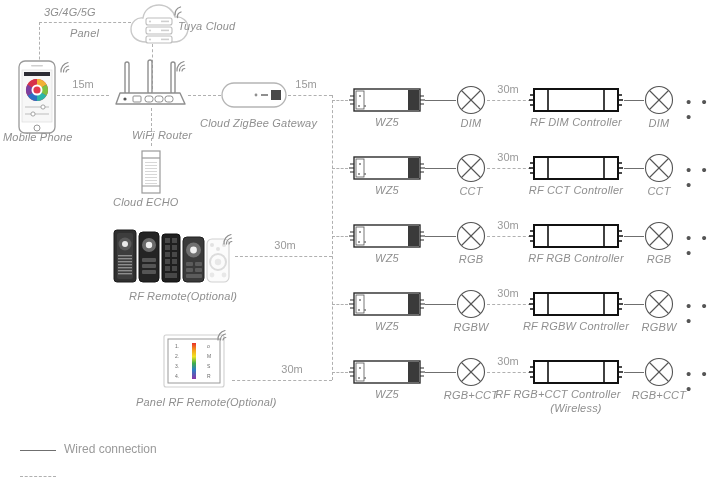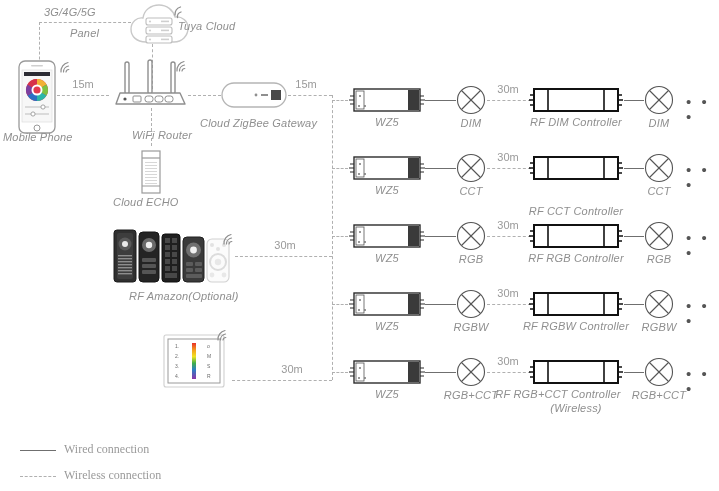--- a/index.html
+++ b/index.html
@@ -25,21 +25,21 @@
     position:absolute;width:0;border-left:1px dashed #b0b0b0;
   }
   svg{display:block;overflow:visible;}
   .node{position:absolute;}
   
   .bulb{position:absolute;}
   .dots{position:absolute;font-size:15px;color:#555;letter-spacing:3px;line-height:1;}
   
   .legend-line-solid{position:absolute;height:1px;background:#6f6f6f;}
   .legend-line-dash{position:absolute;height:0;border-top:1px dashed #b0b0b0;}
-  .legend-txt{position:absolute;font-size:12px;color:#9a9a9a;font-family:Liberation Serif, serif;}
+  .legend-txt{position:absolute;font-size:12px;color:#9a9a9a;}
 </style>
 </head>
 <body>
 
 <div id="stage">
 
   <div class="lbl" style="left:44px;top:6px;">3G/4G/5G</div>
   <div class="lbl" style="left:70px;top:27px;">Panel</div>
 
   <div class="dash-v" style="left:39px;top:22px;height:72px;"></div>
@@ -239,21 +239,21 @@
   </div>
   <div class="node" style="left:221px;top:232px;">
     <svg width="14" height="14" viewBox="0 0 14 14">
       <g stroke="#8f8f8f" stroke-width="1.2" fill="none" stroke-linecap="round">
         <path d="M3 12 A9 9 0 0 1 10 2.5"></path>
         <path d="M5.5 12 A6 6 0 0 1 10.5 6"></path>
         <path d="M8 12 A3 3 0 0 1 10.8 9.5"></path>
       </g>
     </svg>
   </div>
-  <div class="lbl" style="left:129px;top:290px;">RF Amazon(Optional)</div>
+  <div class="lbl" style="left:129px;top:290px;">RF Remote(Optional)</div>
 
   <div class="dash-h" style="left:235px;top:256px;width:97px;"></div>
   <div class="dist" style="left:285px;top:239px;">30m</div>
 
   <div class="node" style="left:163px;top:334px;">
     <svg width="62" height="54" viewBox="0 0 62 54">
       <rect x="1" y="1" width="60" height="52" rx="2" fill="#ffffff" stroke="#cfcfcf" stroke-width="1.1"></rect>
       <rect x="5" y="5" width="52" height="44" fill="#ffffff" stroke="#9a9a9a" stroke-width="1"></rect>
       <defs>
         <linearGradient id="panelgrad" x1="0" y1="0" x2="0" y2="1">
@@ -280,20 +280,21 @@
   </div>
   <div class="node" style="left:215px;top:328px;">
     <svg width="14" height="14" viewBox="0 0 14 14">
       <g stroke="#8f8f8f" stroke-width="1.2" fill="none" stroke-linecap="round">
         <path d="M3 12 A9 9 0 0 1 10 2.5"></path>
         <path d="M5.5 12 A6 6 0 0 1 10.5 6"></path>
         <path d="M8 12 A3 3 0 0 1 10.8 9.5"></path>
       </g>
     </svg>
   </div>
+  <div class="lbl" style="left:136px;top:396px;">Panel RF Remote(Optional)</div>
 
   <div class="dash-h" style="left:232px;top:380px;width:100px;"></div>
   <div class="dist" style="left:292px;top:363px;">30m</div>
 
   <div class="dash-v" style="left:332px;top:95px;height:285px;"></div>
 
   <div id="rows-host">
       <div class="dash-h" style="left:332px;top:100px;width:16px;"></div>
       <div class="node" style="left:348px;top:87px;">
         <svg width="78" height="26" viewBox="0 0 78 26">
@@ -378,21 +379,21 @@
         <svg width="96" height="26" viewBox="0 0 96 26">
       <rect x="6" y="2" width="84" height="22" fill="#ffffff" stroke="#111" stroke-width="2"></rect>
       <line x1="20" y1="2" x2="20" y2="24" stroke="#111" stroke-width="1.6"></line>
       <line x1="76" y1="2" x2="76" y2="24" stroke="#111" stroke-width="1.6"></line>
       <g stroke="#111" stroke-width="1.3" fill="none">
         <path d="M6 8 L2 8 M6 13 L1 13 M6 18 L2 18"></path>
         <path d="M90 8 L94 8 M90 13 L95 13 M90 18 L94 18"></path>
       </g>
     </svg>
       </div>
-      <div class="lbl c" style="left:576px;top:184px;margin-top:21px;">RF CCT Controller</div>
+      <div class="lbl c" style="left:576px;top:184px;">RF CCT Controller</div>
       <div class="wire h" style="left:624px;top:168px;width:20px;"></div>
       <div class="bulb" style="left:644px;top:153px;">
         <svg width="30" height="30" viewBox="0 0 30 30">
       <circle cx="15" cy="15" r="13.5" fill="#ffffff" stroke="#555" stroke-width="1.1"></circle>
       <line x1="5.5" y1="5.5" x2="24.5" y2="24.5" stroke="#555" stroke-width="1.1"></line>
       <line x1="24.5" y1="5.5" x2="5.5" y2="24.5" stroke="#555" stroke-width="1.1"></line>
     </svg>
       </div>
       <div class="lbl c" style="left:659px;top:185px;">CCT</div>
       <div class="dots" style="left:686px;top:162px;">• • •</div>
@@ -548,15 +549,14 @@
       <line x1="24.5" y1="5.5" x2="5.5" y2="24.5" stroke="#555" stroke-width="1.1"></line>
     </svg>
       </div>
       <div class="lbl c" style="left:659px;top:389px;">RGB+CCT</div>
       <div class="dots" style="left:686px;top:366px;">• • •</div>
     </div>
 
   <div class="legend-line-solid" style="left:20px;top:450px;width:36px;"></div>
   <div class="legend-txt" style="left:64px;top:442px;">Wired connection</div>
   <div class="legend-line-dash" style="left:20px;top:476px;width:36px;"></div>
-  <div class="legend-txt" style="left:64px;top:468px;">Wireless connection</div>
 
 </div>
 
 </body></html>

